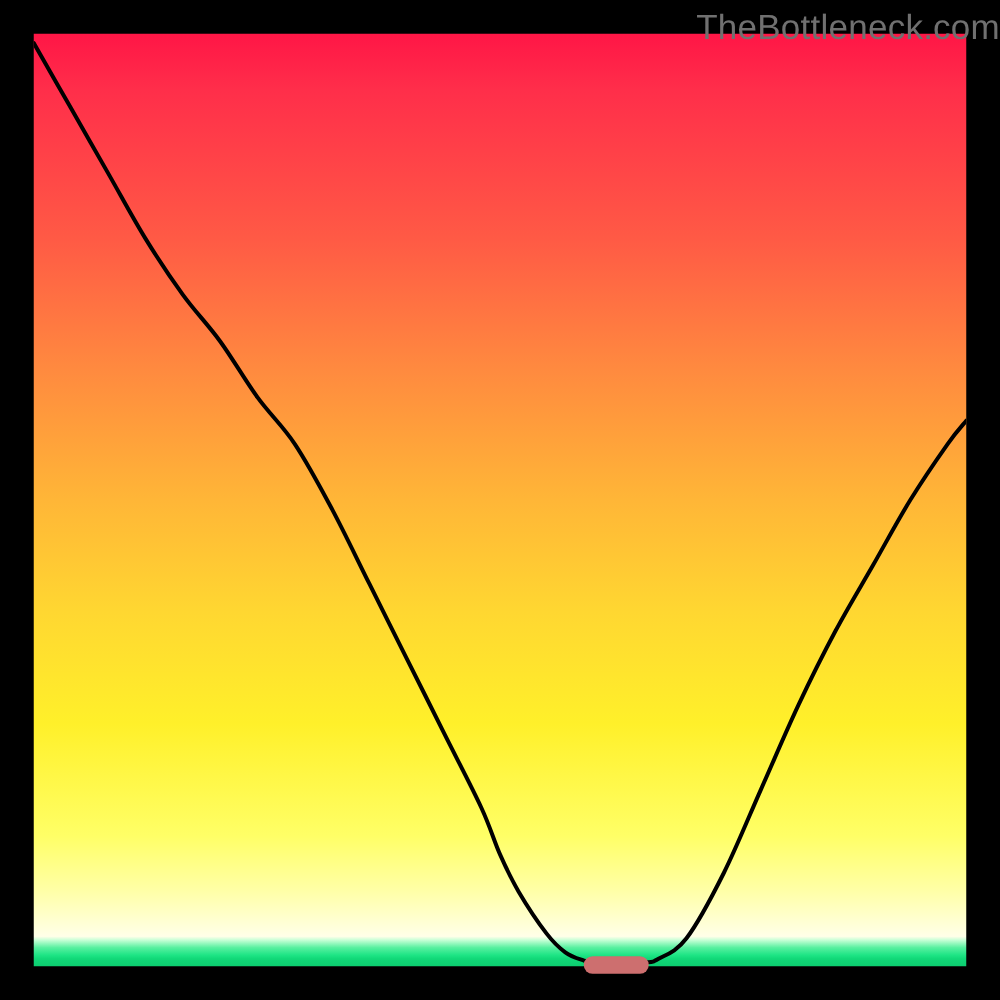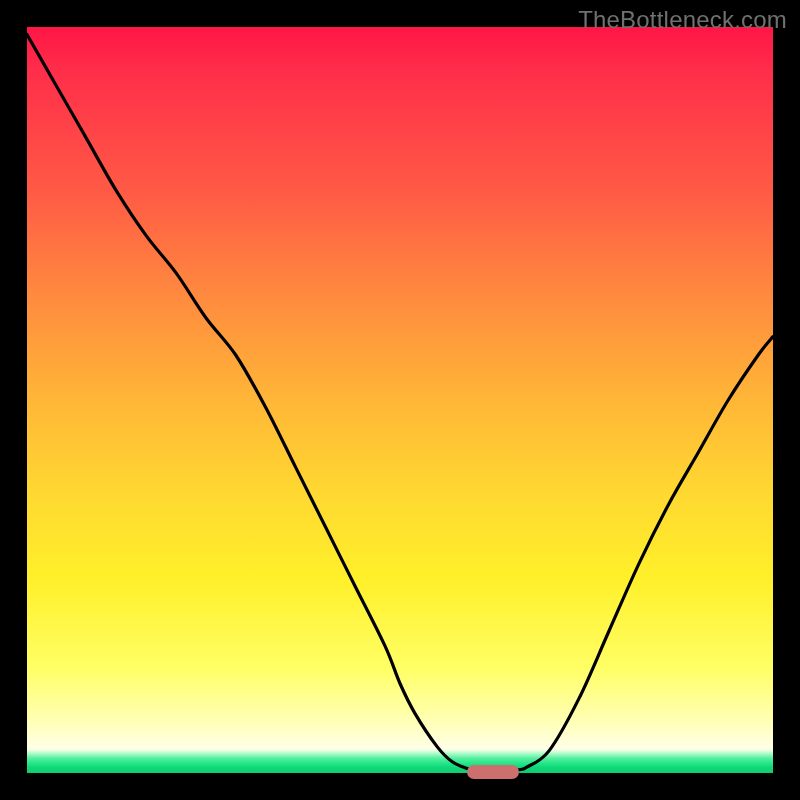--- a/index.html
+++ b/index.html
@@ -13,23 +13,23 @@
   }
   .container {
     position: relative;
     width: 800px;
     height: 800px;
     background: #000000;
   }
   .attribution {
     position: absolute;
     top: 6px;
-    right: 13px;
+    right: 0;
     color: #707070;
-    font-size: 24px;
+    font-size: 28px;
     font-weight: 500;
     letter-spacing: 0.2px;
     z-index: 5;
   }
   .plot-area {
     position: absolute;
     left: 27px;
     top: 27px;
     width: 746px;
     height: 746px;

